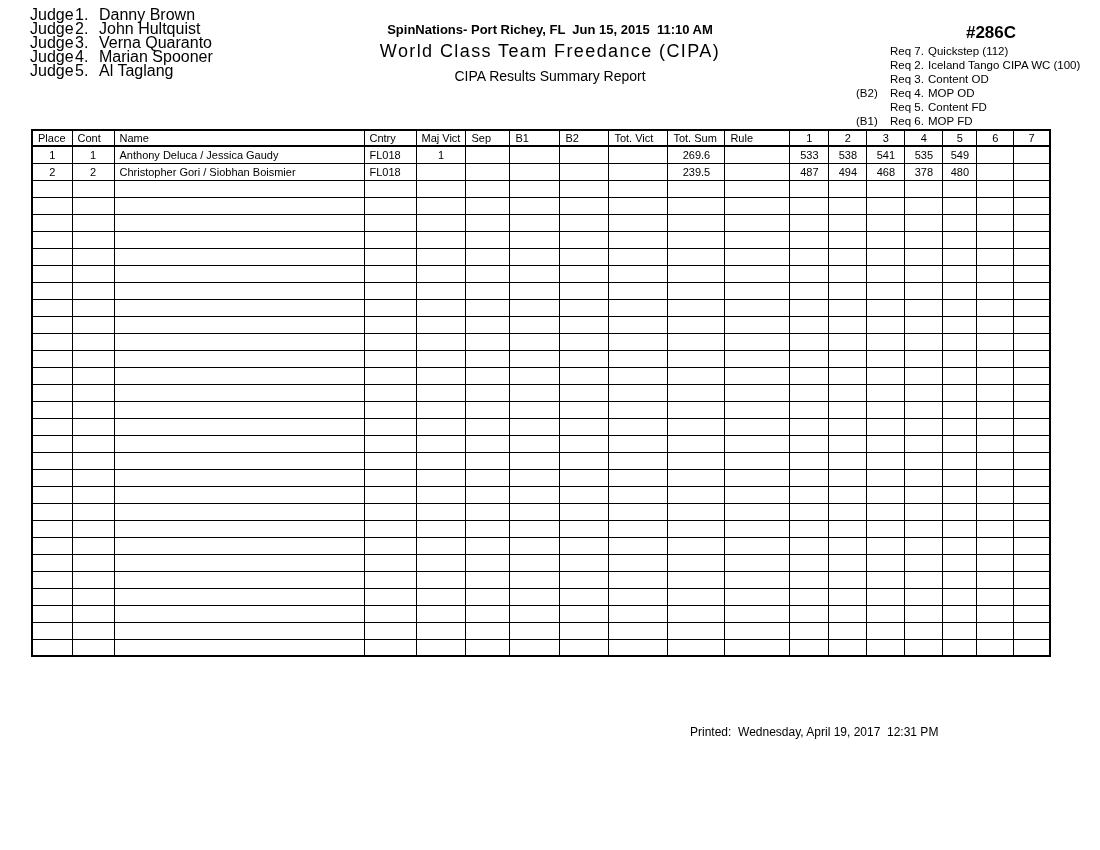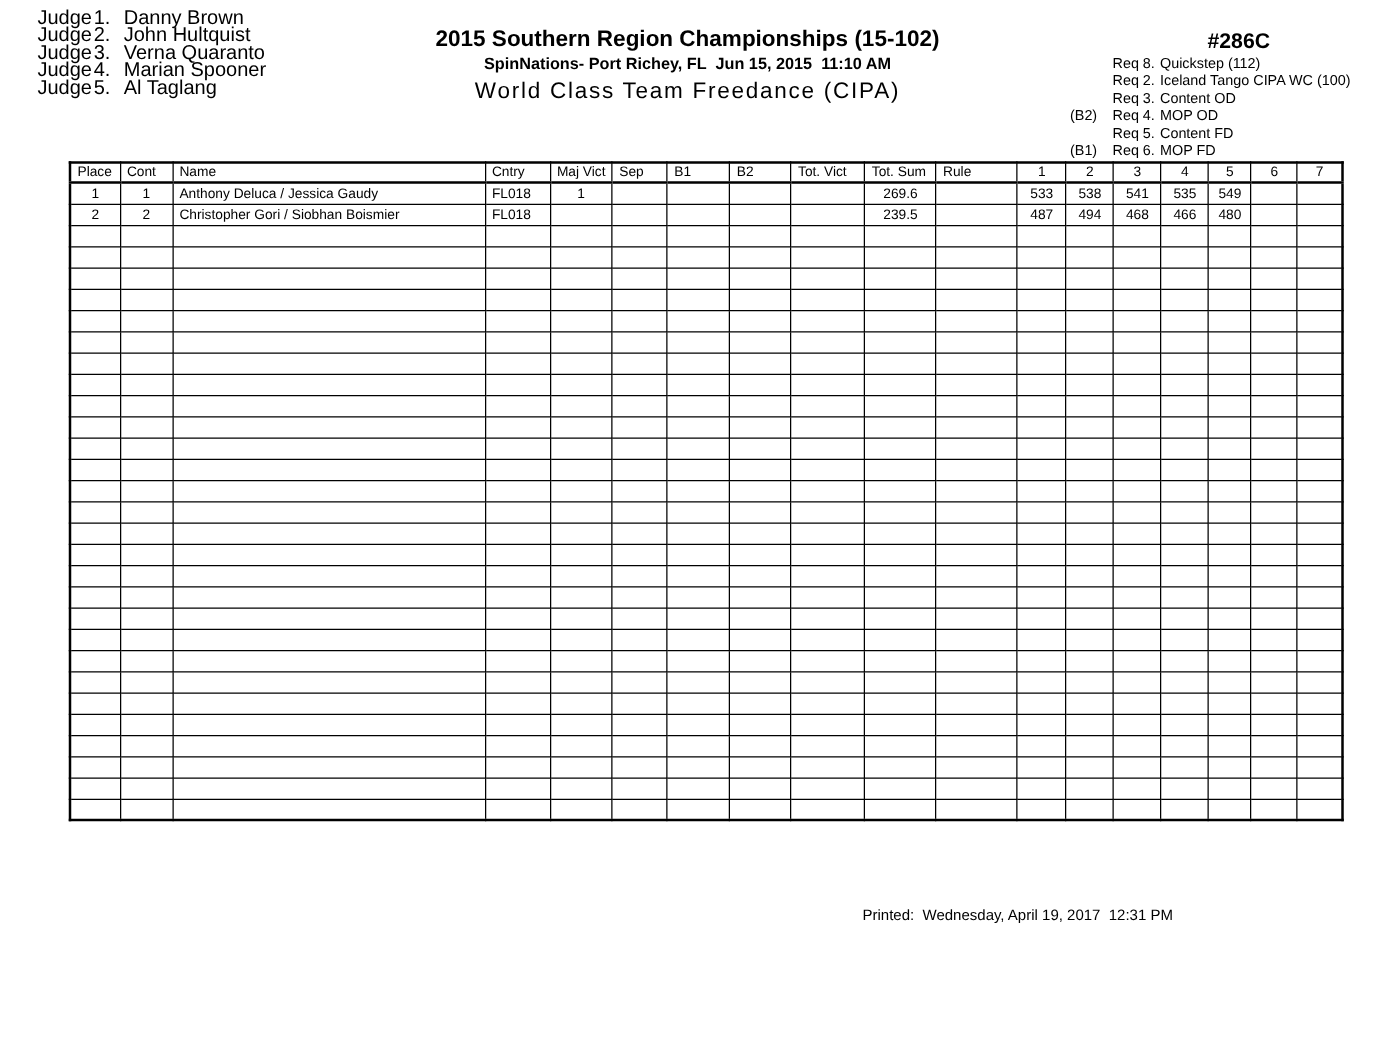--- a/index.html
+++ b/index.html
@@ -31,21 +31,20 @@
   .reqs { position: absolute; left: 856px; top: 44px; font-size: 11.5px; line-height: 14px; }
   .req-row { display: flex; white-space: pre; }
   .req-prefix { width: 34px; text-align: right; padding-right: 20px; }
   .req-label { width: 38px; }
 
   
   table.results {
     position: absolute; left: 31px; top: 129px;
     border-collapse: collapse; table-layout: fixed;
     border: 2px solid #000;
-    margin-left: 24px;
   }
   .results th, .results td {
     border: 1px solid #000;
     font-size: 11px; font-weight: normal;
     padding: 0 5px; white-space: nowrap; overflow: hidden;
     text-align: left;
   }
   .results thead th { height: 16px; border-bottom: 2px solid #000; }
   .results tbody td { height: 17px; }
   .results .center { text-align: center; padding: 0 1px; }
@@ -78,28 +77,28 @@
       <span class="judge-name">Marian Spooner</span>
     </div>
     <div class="judge-row">
       <span class="judge-label">Judge</span>
       <span class="judge-num">5.</span>
       <span class="judge-name">Al Taglang</span>
     </div>
   </div>
 
 <div class="header">
-  <div class="title">2015 Southern Region Championships (15-102)</div>
   <div class="subtitle">SpinNations- Port Richey, FL  Jun 15, 2015  11:10 AM</div>
   <div class="event">World Class Team Freedance (CIPA)</div>
+  <div class="report">CIPA Results Summary Report</div>
 </div>
 
 <div class="heat">#286C</div>
 <div class="reqs" id="reqs">
-    <div class="req-row"><span class="req-prefix"></span><span class="req-label">Req 8.</span><span class="req-text">Quickstep (112)</span></div>
+    <div class="req-row"><span class="req-prefix"></span><span class="req-label">Req 7.</span><span class="req-text">Quickstep (112)</span></div>
     <div class="req-row"><span class="req-prefix"></span><span class="req-label">Req 2.</span><span class="req-text">Iceland Tango CIPA WC (100)</span></div>
     <div class="req-row"><span class="req-prefix"></span><span class="req-label">Req 3.</span><span class="req-text">Content OD</span></div>
     <div class="req-row"><span class="req-prefix">(B2)</span><span class="req-label">Req 4.</span><span class="req-text">MOP OD</span></div>
     <div class="req-row"><span class="req-prefix"></span><span class="req-label">Req 5.</span><span class="req-text">Content FD</span></div>
     <div class="req-row"><span class="req-prefix">(B1)</span><span class="req-label">Req 6.</span><span class="req-text">MOP FD</span></div>
   </div>
 
 <table class="results">
   <colgroup id="cols">
       <col style="width: 40px;">
@@ -172,21 +171,21 @@
         <td class="center"></td>
         <td class="center"></td>
         <td class="center"></td>
         <td class="center"></td>
         <td class="center"></td>
         <td class="center">239.5</td>
         <td class="center"></td>
         <td class="center">487</td>
         <td class="center">494</td>
         <td class="center">468</td>
-        <td class="center">466</td>
+        <td class="center">378</td>
         <td class="center">480</td>
         <td class="center"></td>
         <td class="center"></td>
       </tr>
       <tr>
         <td class="center"></td>
         <td class="center"></td>
         <td></td>
         <td></td>
         <td class="center"></td>

